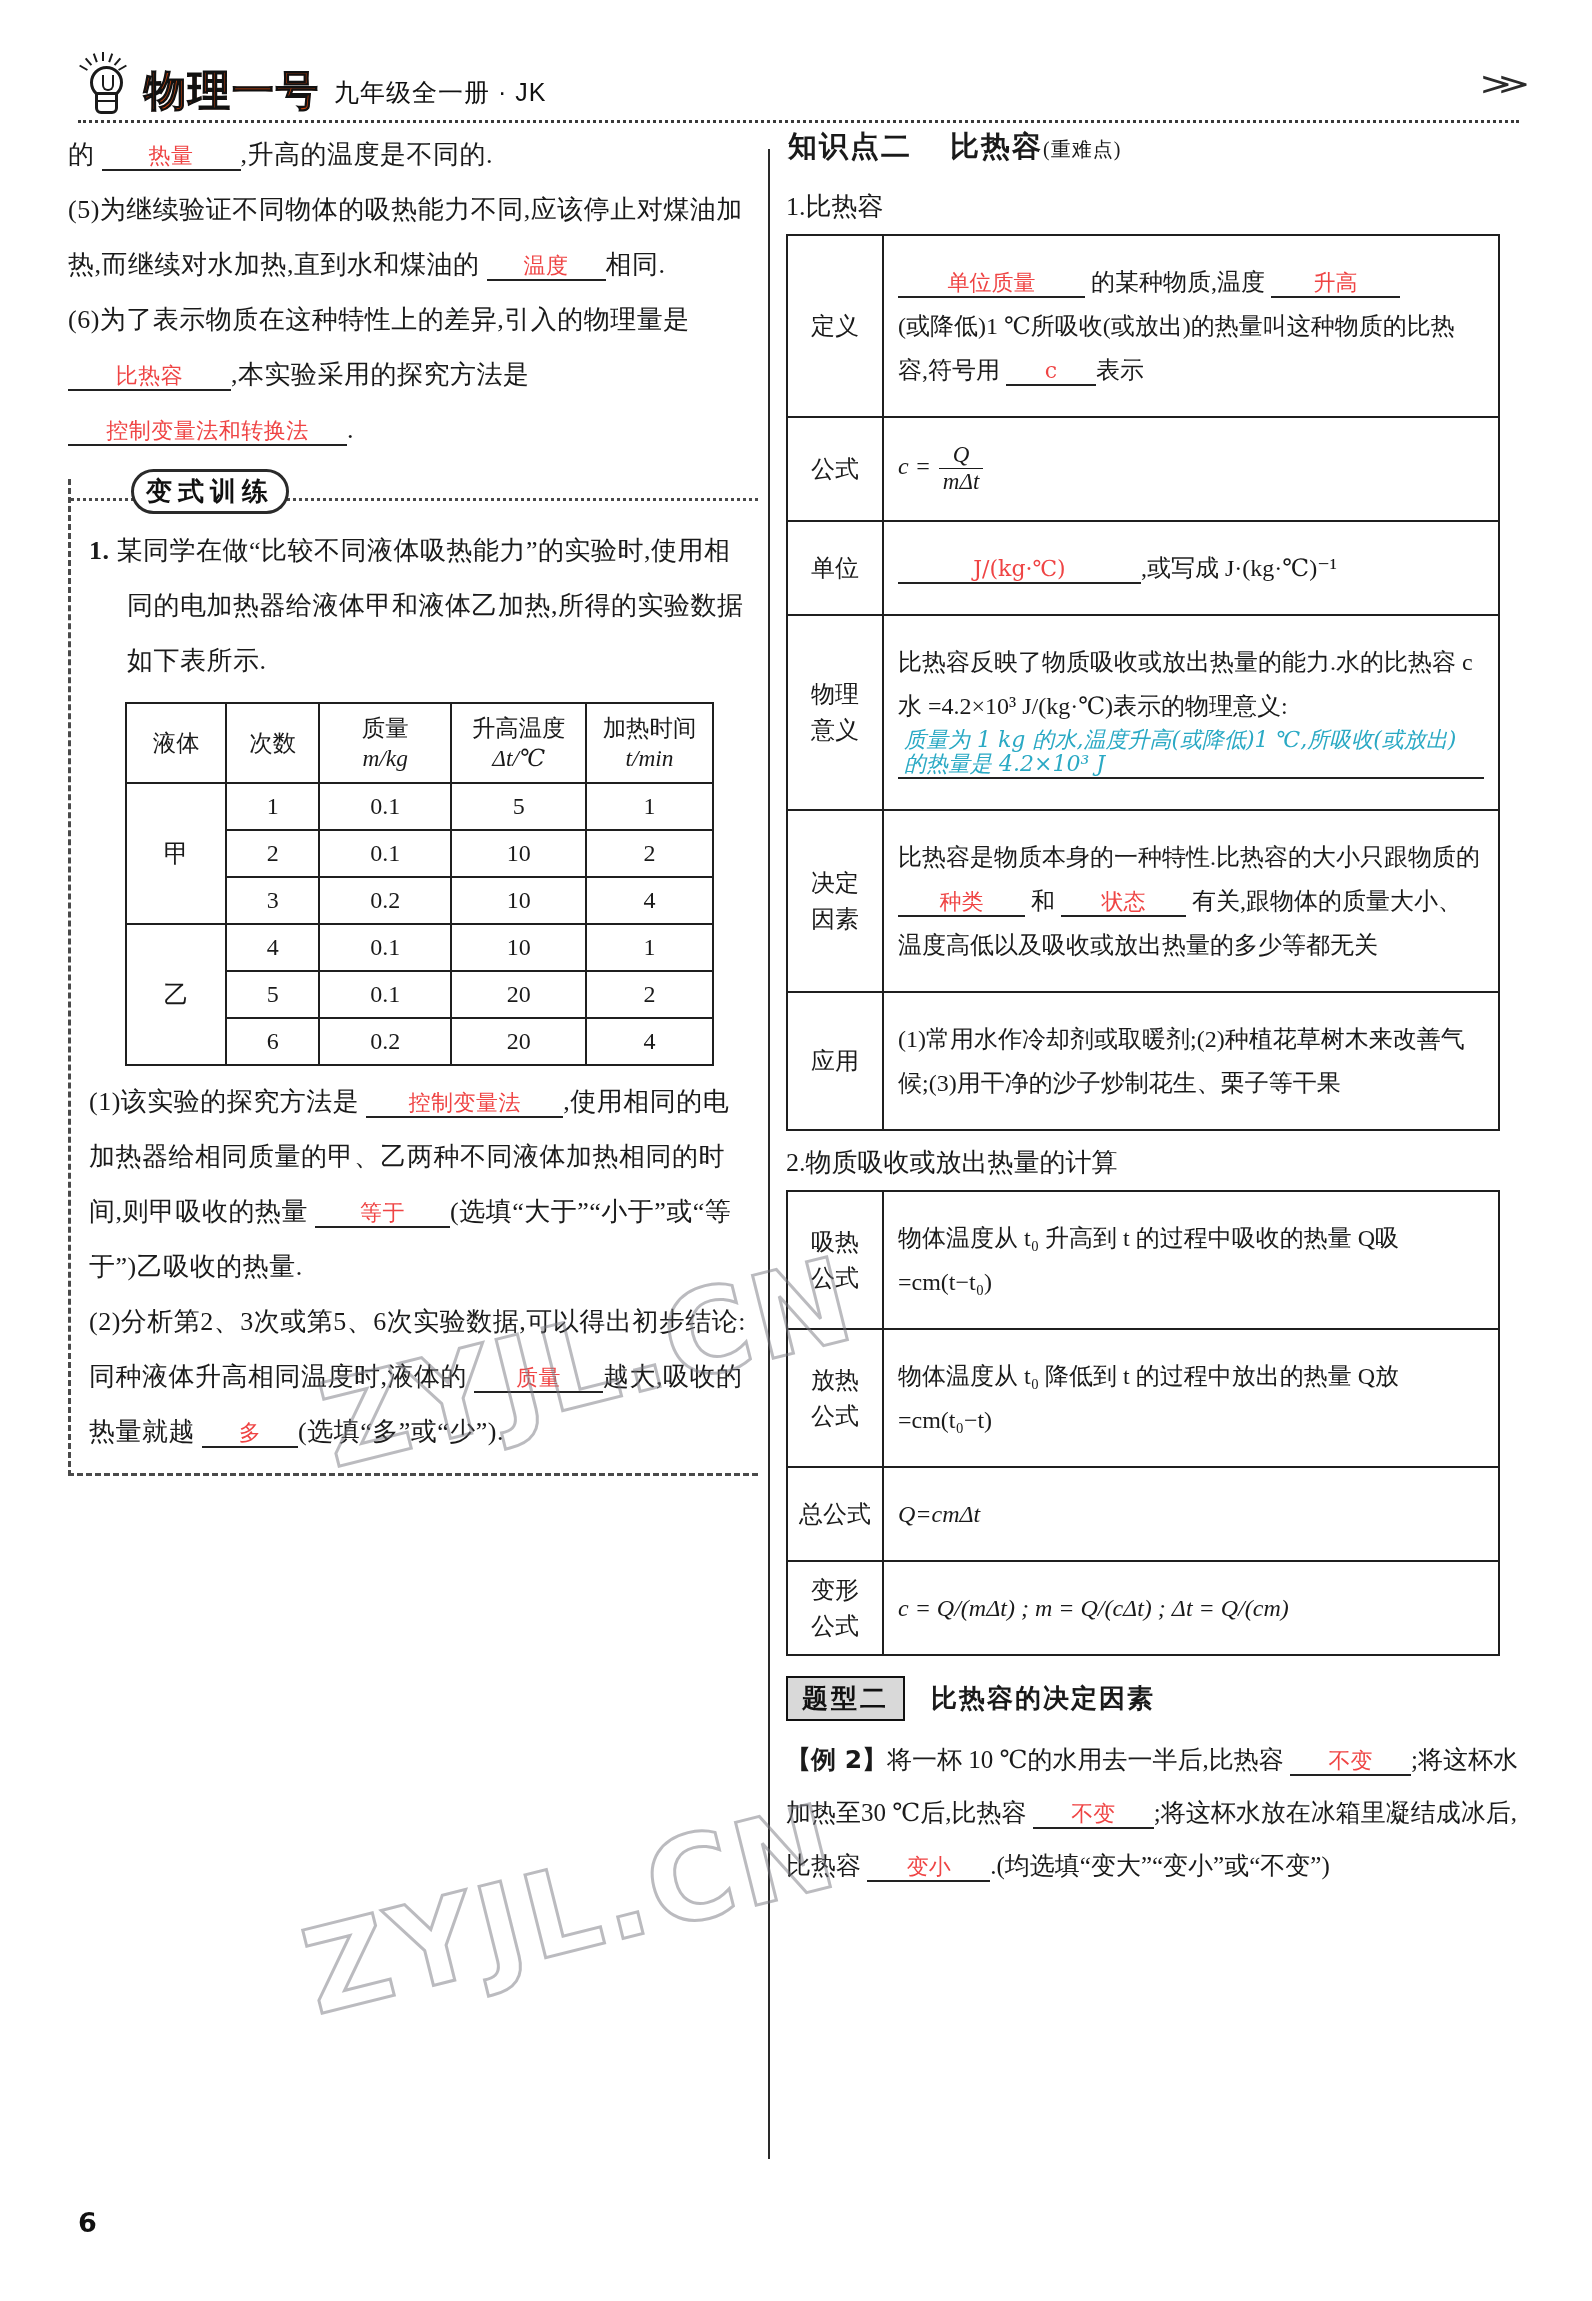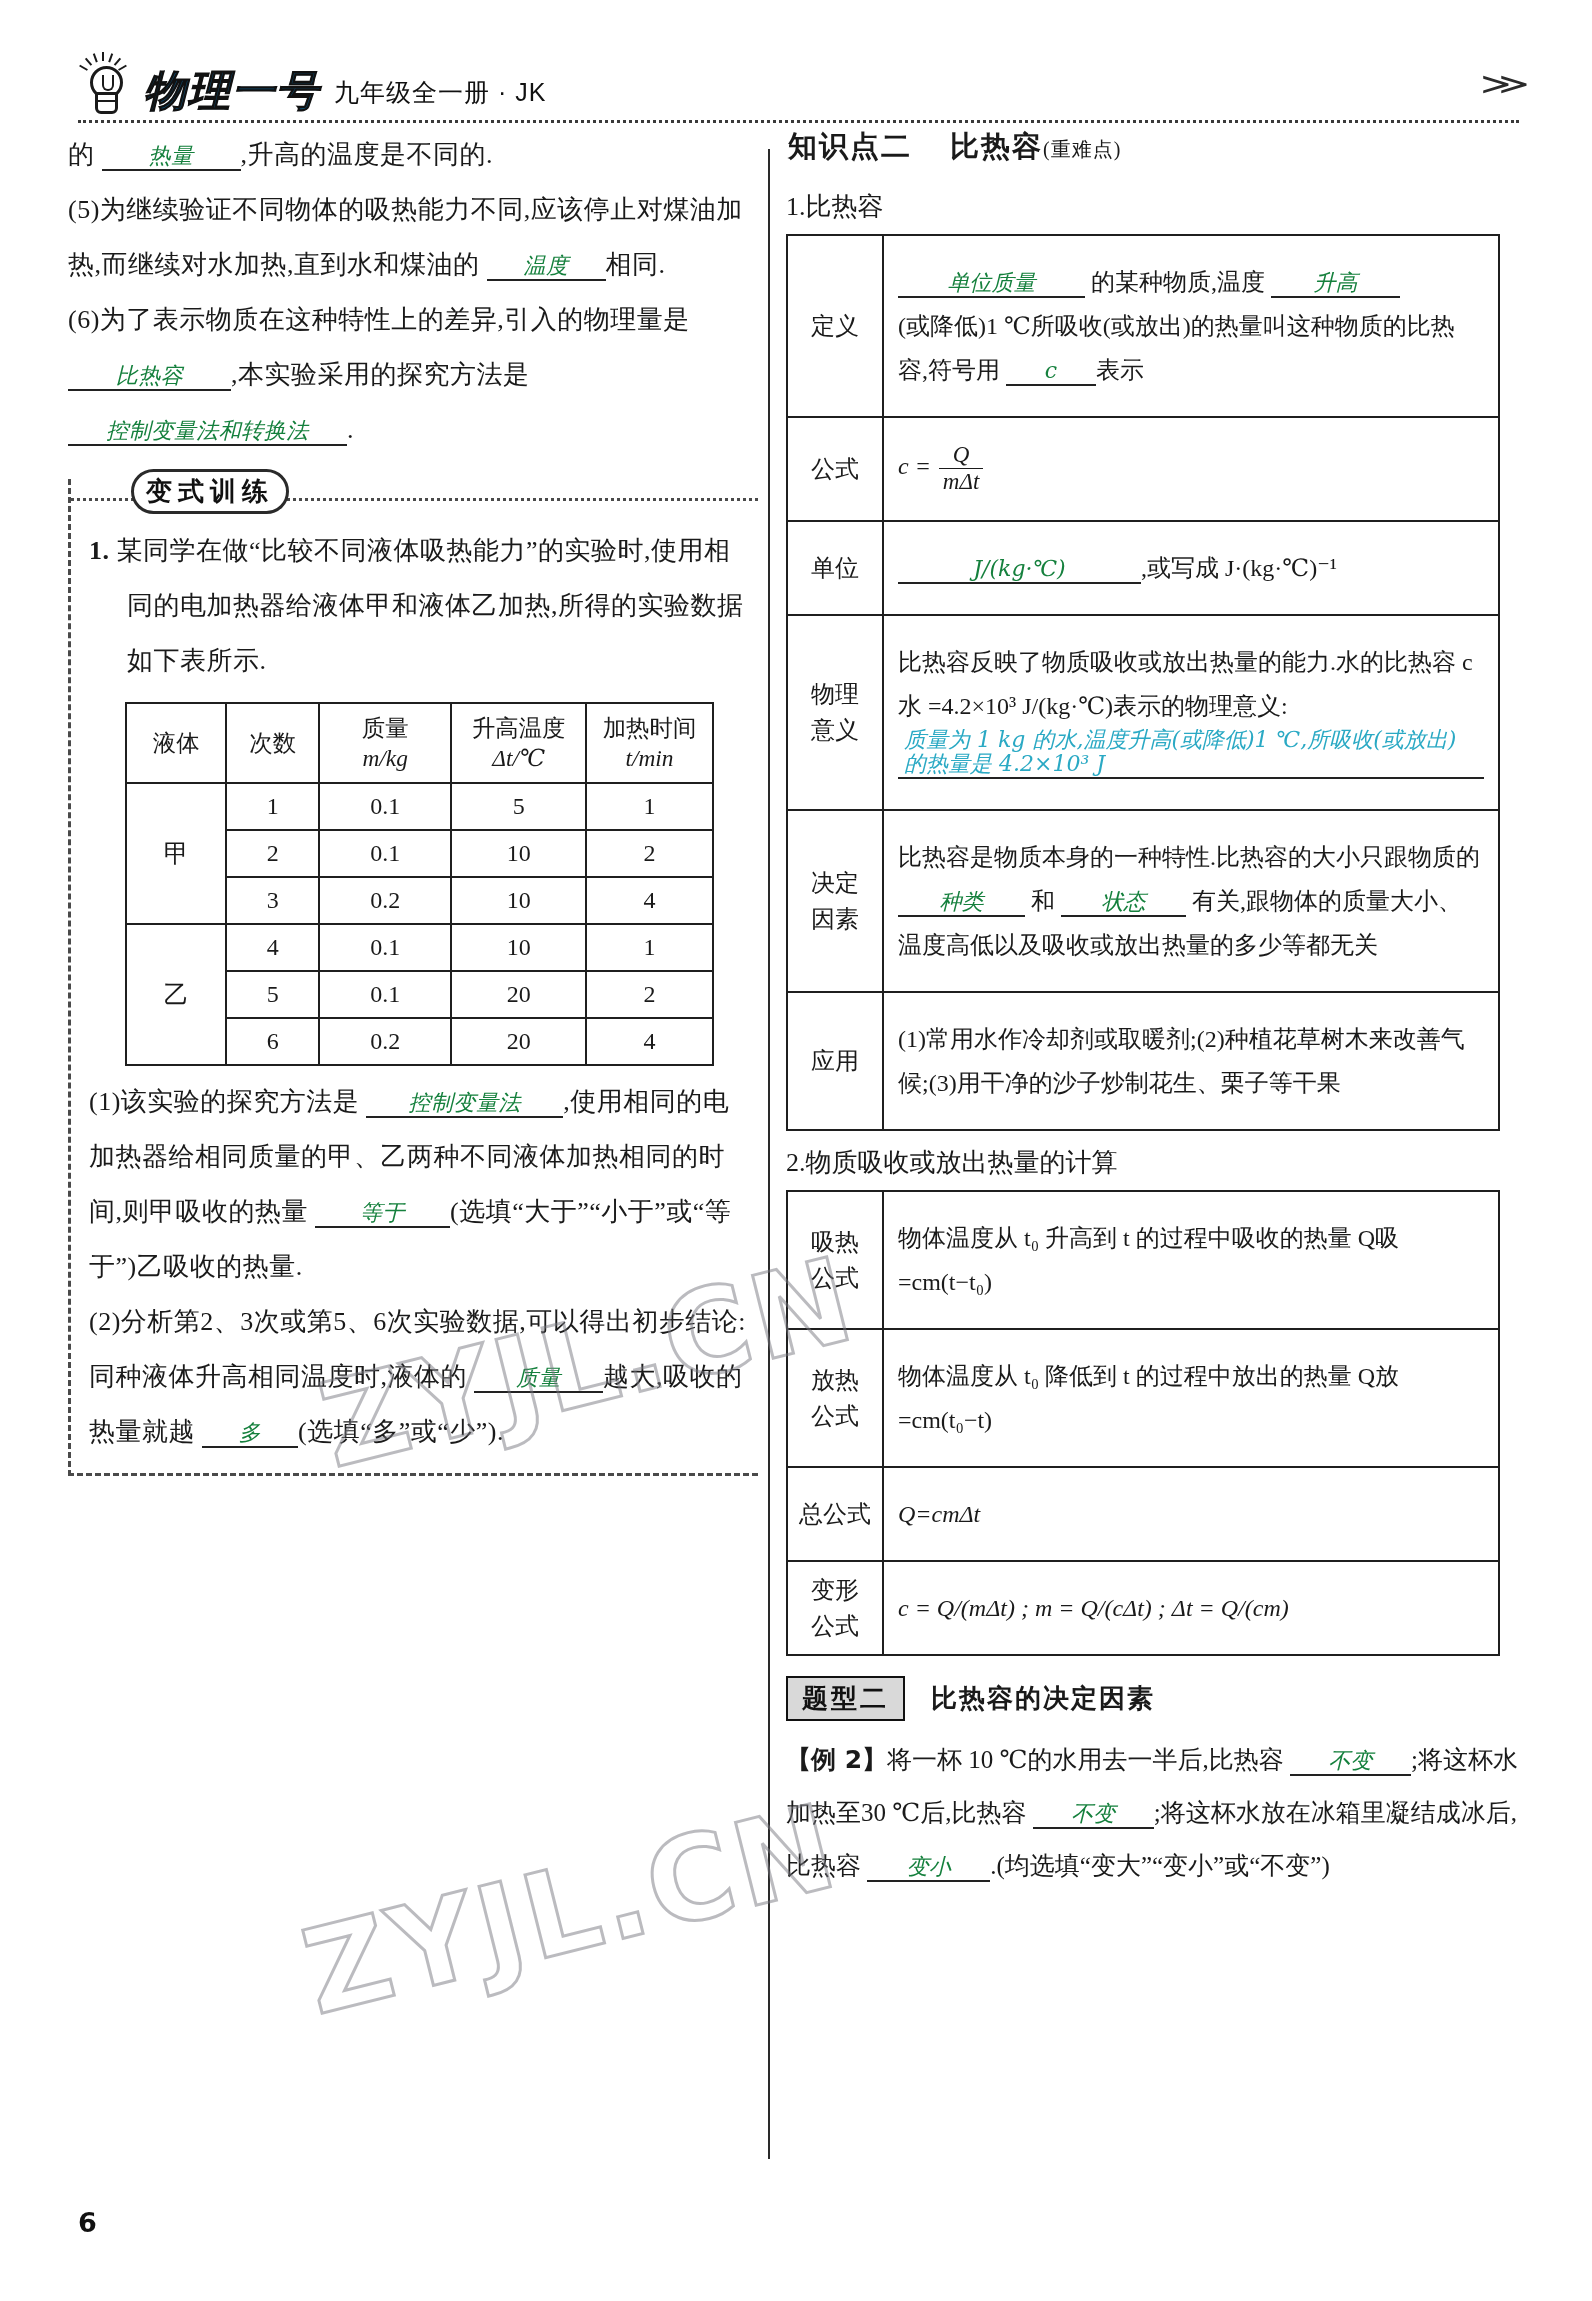--- a/index.html
+++ b/index.html
@@ -11,37 +11,37 @@
   
   .page-header{position:absolute;left:0;top:48px;width:1593px;height:76px;}
   .brand{position:absolute;left:78px;top:4px;display:flex;align-items:flex-end;gap:14px;}
   .bulb{width:52px;height:62px;position:relative;}
   .bulb .glass{position:absolute;left:12px;top:14px;width:27px;height:27px;border:3px solid #1a1a1a;border-radius:50%;background:#fff;}
   .bulb .glass:after{content:"";position:absolute;left:9px;top:6px;width:8px;height:14px;border:2px solid #1a1a1a;border-top:none;border-radius:0 0 6px 6px;}
   .bulb .base{position:absolute;left:17px;top:40px;width:17px;height:16px;border:3px solid #1a1a1a;border-radius:0 0 6px 6px;background:#fff;}
   .bulb .base:before{content:"";position:absolute;left:0;top:5px;width:100%;height:2px;background:#1a1a1a;}
   .ray{position:absolute;width:2px;height:9px;background:#1a1a1a;left:24px;top:0;transform-origin:1px 27px;}
   .brand-title{font-family:"DejaVu Sans","Liberation Sans",sans-serif;font-weight:bold;font-size:42px;letter-spacing:2px;line-height:1;
-    -webkit-text-stroke:1px #111; color:#0c4a6e; padding-bottom:2px;font-style:italic;}
+    -webkit-text-stroke:1px #111; color:#c2410c; padding-bottom:2px;}
   .brand-sub{font-family:"Liberation Sans","DejaVu Sans",sans-serif;font-size:25px;letter-spacing:1px;padding-bottom:5px;color:#111;}
   .header-rule{position:absolute;left:78px;top:72px;width:1441px;border-top:3px dotted #3a3a3a;}
   .chev{position:absolute;right:78px;top:18px;font-family:"DejaVu Sans",sans-serif;font-size:30px;letter-spacing:-4px;color:#2b2b2b;transform:scaleX(1.6);}
 
   
   .col{position:absolute;top:127px;}
   .col-left{left:68px;width:697px;}
   .col-right{left:786px;width:736px;}
   .col-divider{position:absolute;left:768px;top:149px;width:2px;height:2010px;background:#2a2a2a;}
 
   p.tl{font-size:26px;line-height:55px;margin:0;letter-spacing:0.5px;}
 
   
   .blk{display:inline-block;border-bottom:2px solid #222;text-align:center;
-       color:#15803d;font-family:"DejaVu Serif","Liberation Serif",serif;
-       font-style:italic;font-size:22px;line-height:1.1;padding:0 6px 1px;vertical-align:baseline;}
+       color:#ef4444;font-family:"DejaVu Serif","Liberation Serif",serif;
+       font-size:22px;line-height:1.1;padding:0 6px 1px;vertical-align:baseline;}
   .blk.nol{border-bottom:none;}
   .ans{color:#2aa9c4;font-family:"DejaVu Serif",serif;font-style:italic;}
 
   
   .train-box{position:relative;margin-top:22px;border:3px dashed #4a4a4a;border-top:none;border-right:none;
       padding:0 0 14px 0;width:687px;}
   .train-head{position:relative;height:40px;}
   .train-head .dashline{position:absolute;top:19px;left:0;width:687px;border-top:3px dotted #4a4a4a;}
   .train-badge{position:absolute;left:60px;top:-10px;background:#fff;padding:2px 12px;
      font-family:"DejaVu Sans","Liberation Sans",sans-serif;font-weight:bold;font-size:26px;letter-spacing:6px;

